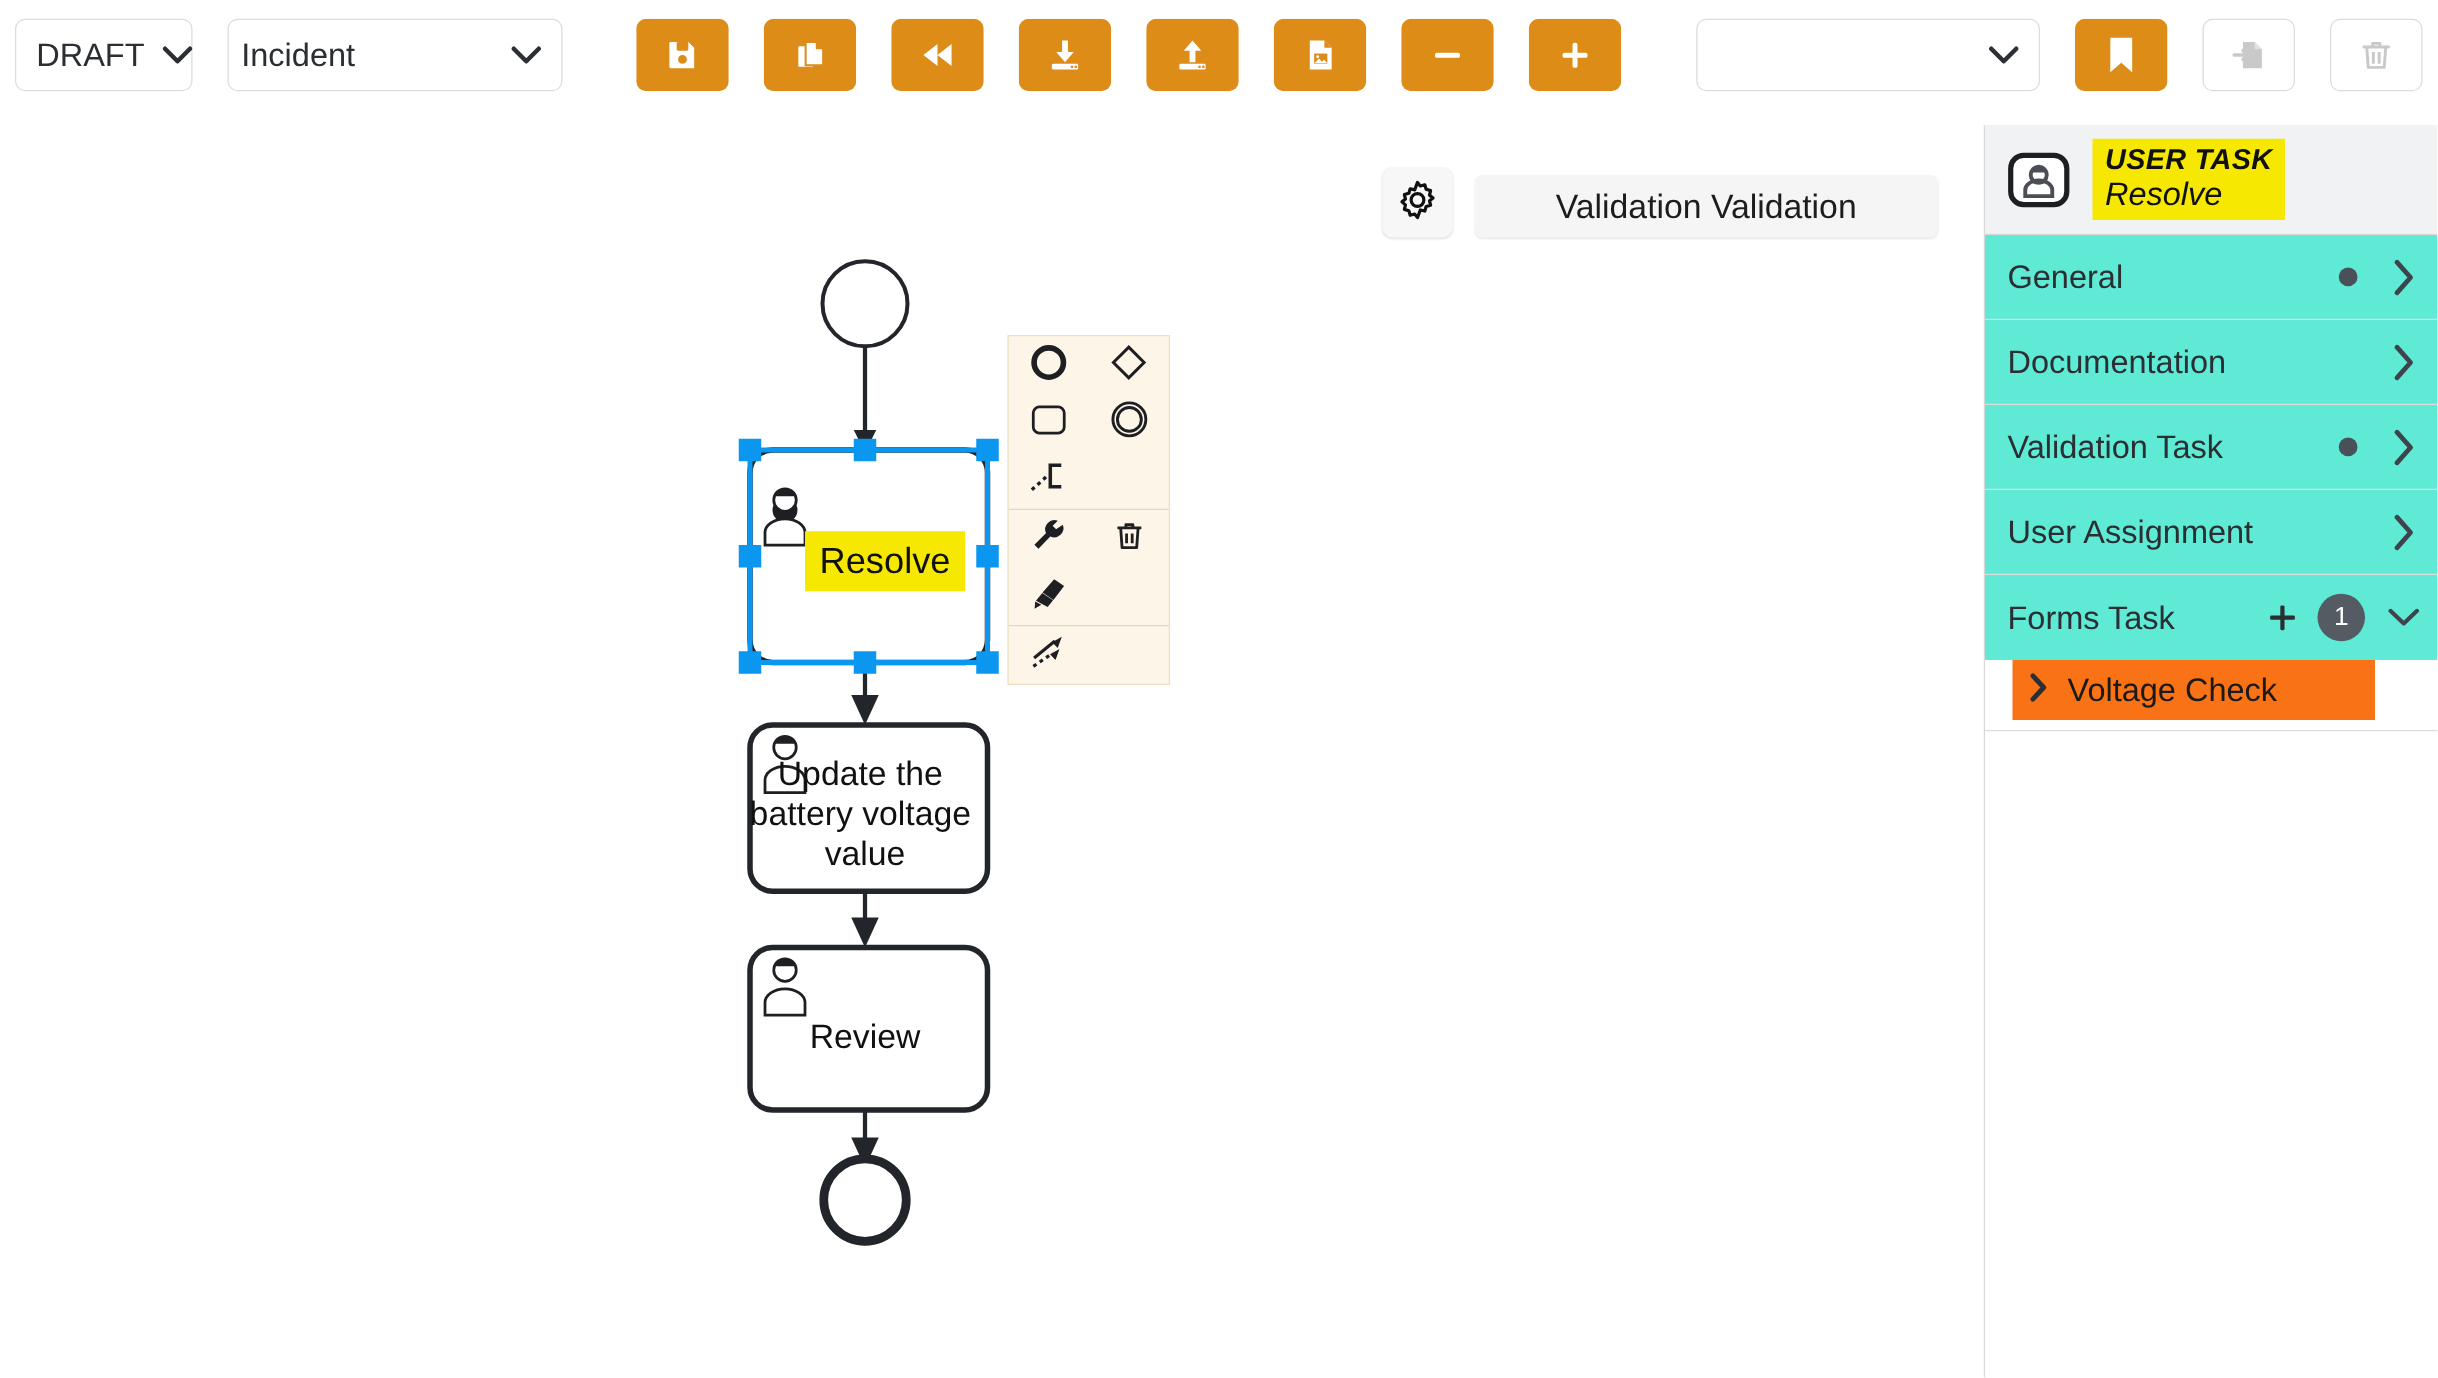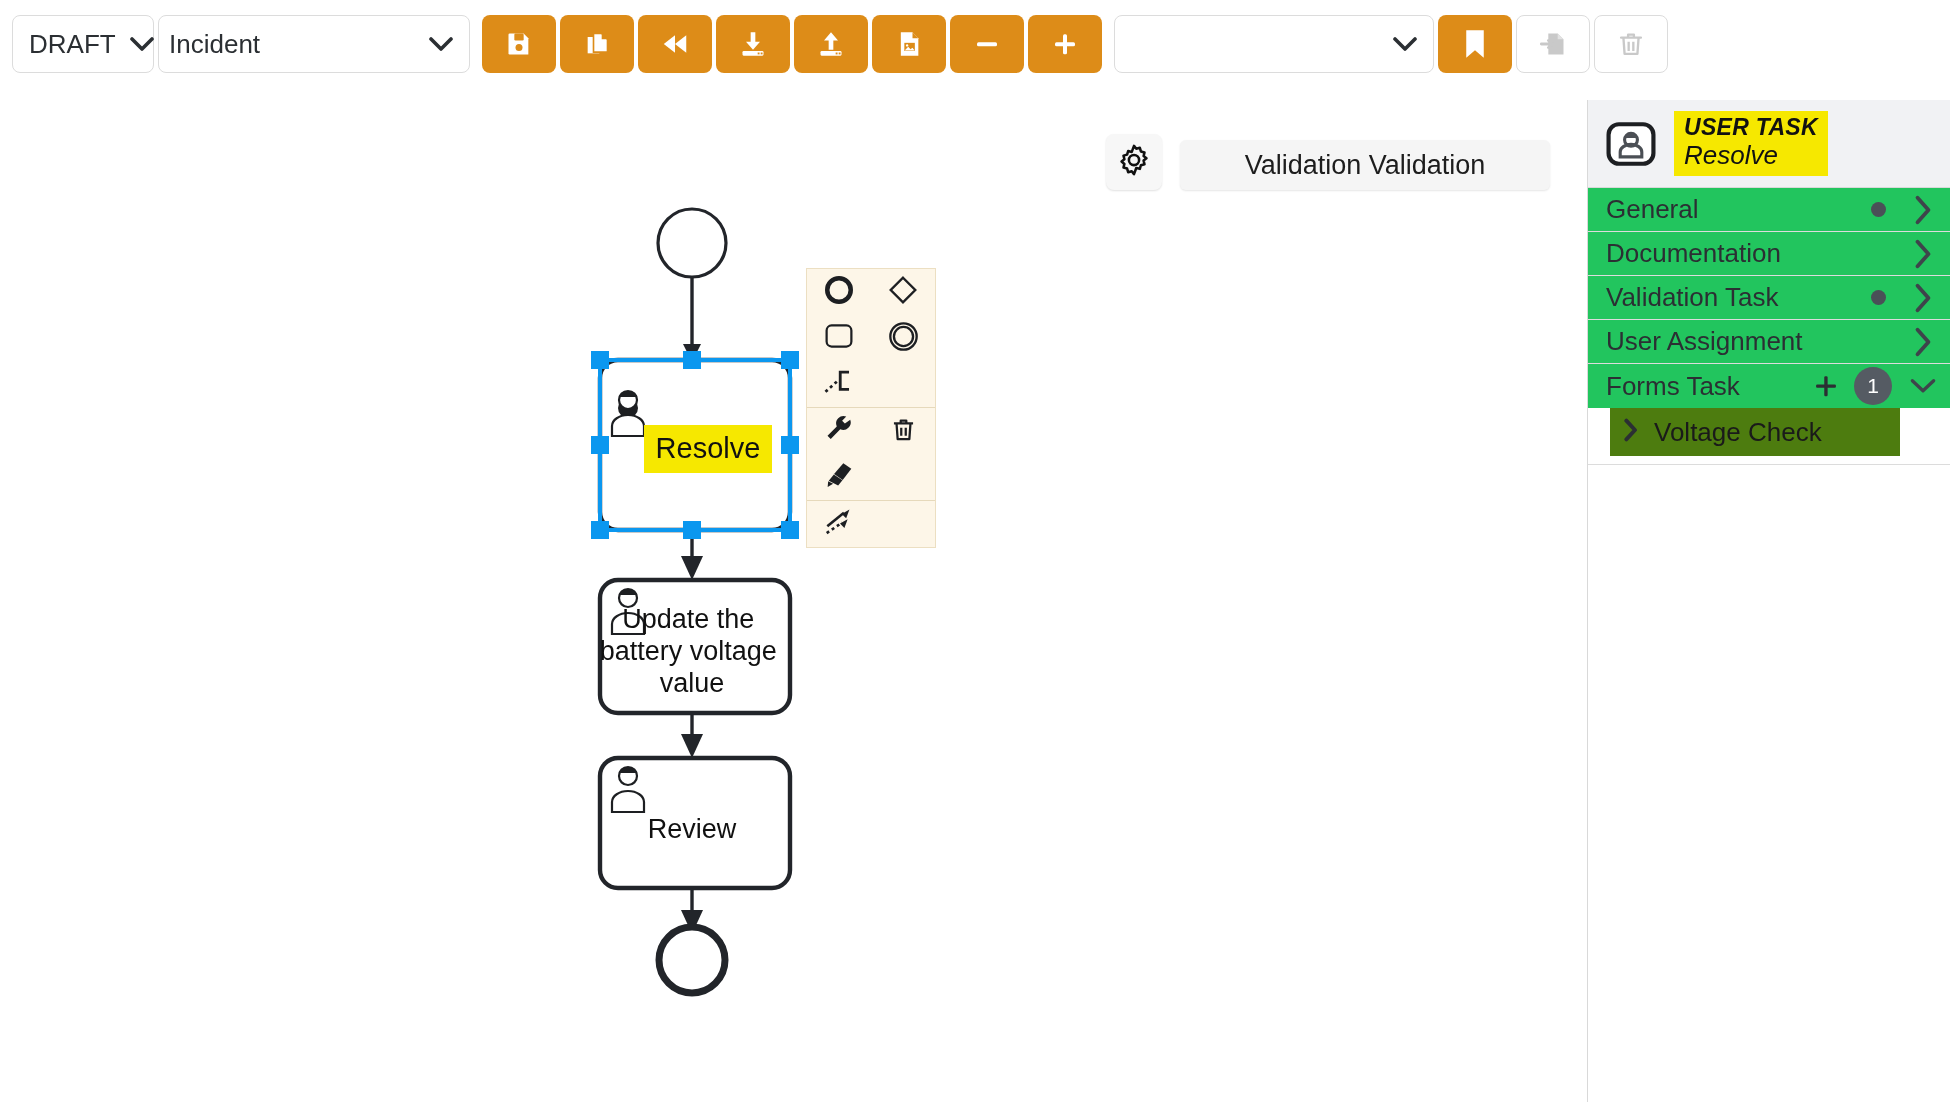--- a/index.html
+++ b/index.html
@@ -10,21 +10,21 @@
     font-family: "Liberation Sans", sans-serif;
     overflow: hidden;
   }
   #app { position: relative; width: 1950px; height: 1102px; }
 
   
   .toolbar {
     position: absolute; left: 0; top: 0;
     width: 1950px; height: 88px;
     display: flex; align-items: center;
-    gap: 4px; padding: 0 12px;
+    gap: 28px; padding: 0 12px;
     background: #fff;
   }
   .tb-select {
     height: 58px;
     border: 1px solid #dcdcdc;
     border-radius: 8px;
     background: #fff;
     display: flex; align-items: center;
     justify-content: space-between;
     padding: 0 16px;
@@ -129,44 +129,44 @@
   .rp-title-hl {
     background: #f6e800;
     padding: 4px 10px 6px 10px;
     line-height: 1.12;
     font-style: italic;
   }
   .rp-kind { font-size: 23px; font-weight: bold; color: #111; letter-spacing: .3px; }
   .rp-name { font-size: 26px; color: #111; }
 
   .rp-row {
-    height: 44px;
+    height: 68px;
     display: flex; align-items: center;
     padding: 0 14px 0 18px;
     border-bottom: 1px solid #dcdcdc;
     cursor: pointer;
-    background: #22c55e;
+    background: #5eead4;
   }
   .rp-row-label { font-size: 26px; color: #2b2f33; flex: 1; white-space: nowrap; }
   .rp-row-label.empty { }
   .rp-dot { width: 15px; height: 15px; border-radius: 50%; background: #4a5057; margin-right: 24px; flex: none; }
   .rp-dot.hidden { visibility: hidden; }
   .rp-chevron { width: 26px; display:flex; align-items:center; justify-content:center; flex:none; }
 
   .rp-row.group { border-bottom: none; }
   .rp-plus { margin: 0 14px 0 8px; cursor: pointer; display: flex; align-items: center; }
   .rp-badge {
     width: 38px; height: 38px; border-radius: 50%;
     background: #555b63; color: #fff;
     font-size: 21px; display: flex; align-items: center; justify-content: center;
     margin-right: 18px; flex: none;
   }
   .rp-sub {
     margin: 0 50px 0 22px;
-    background: #4d7c0f;
+    background: #f97316;
     height: 48px;
     display: flex; align-items: center;
     padding-left: 12px; gap: 14px;
     cursor: pointer;
   }
   .rp-sub-label { font-size: 26px; color: #1a1a1a; }
   .rp-sub-wrap { border-bottom: 1px solid #dcdcdc; padding-bottom: 8px; }
 </style>
 </head>
 <body>

